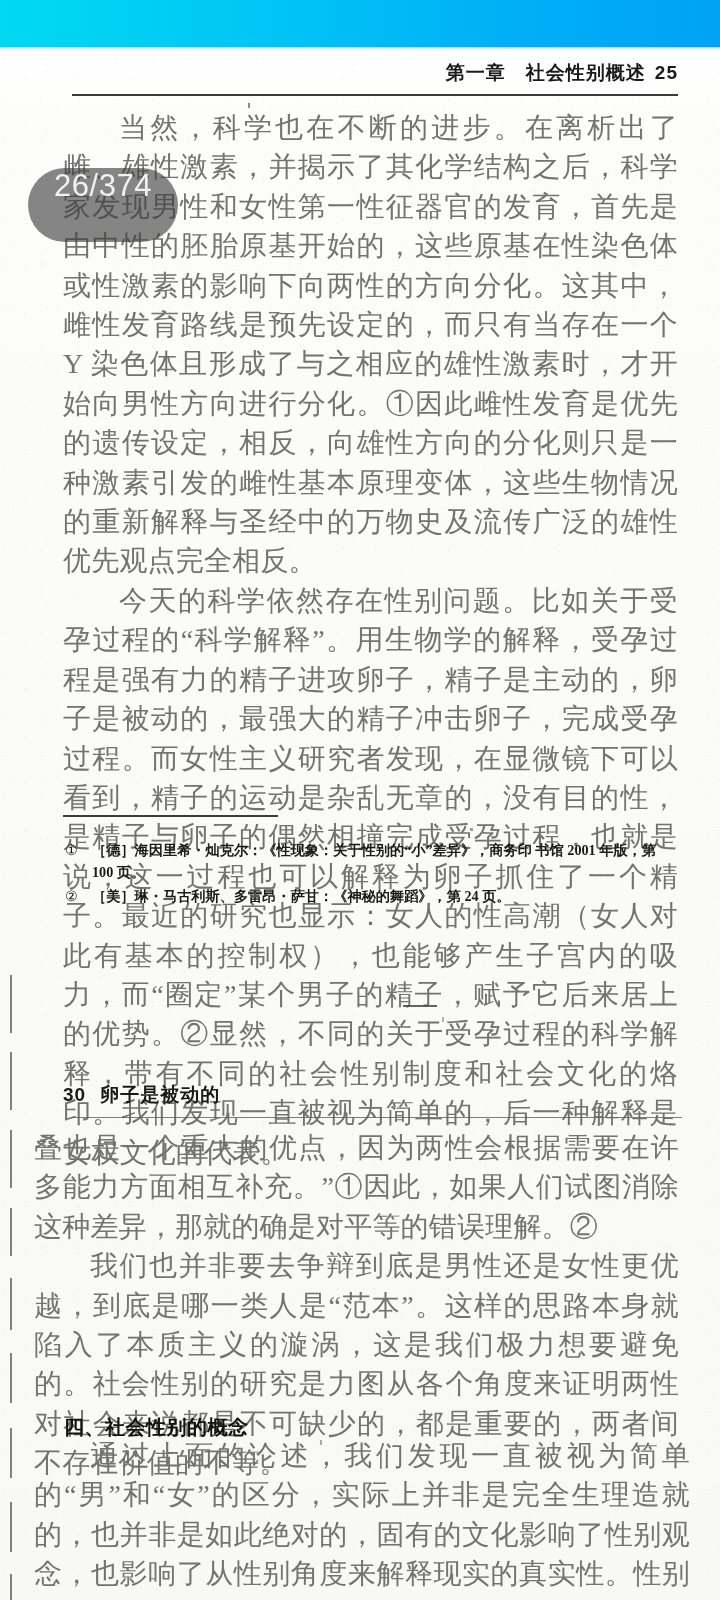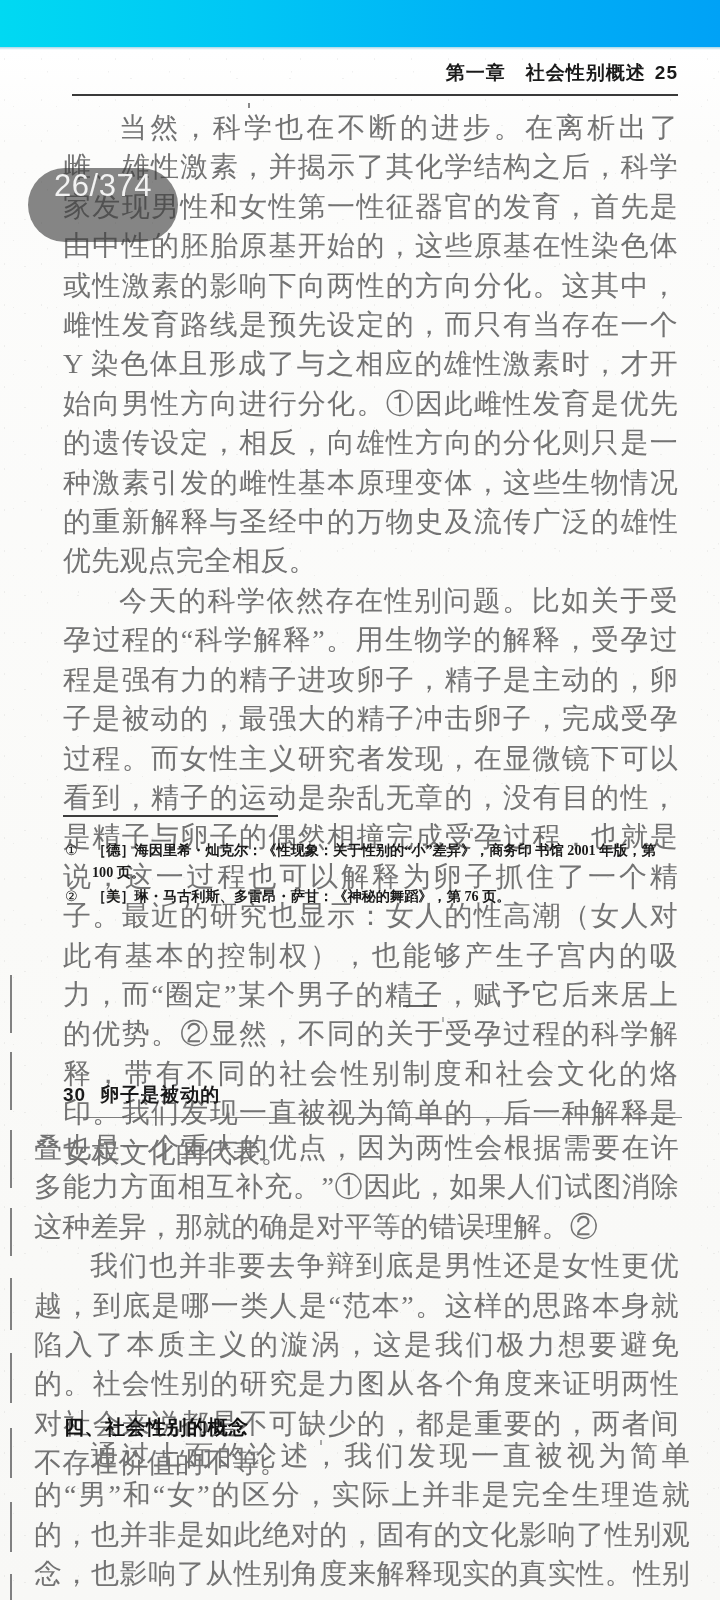--- a/index.html
+++ b/index.html
@@ -200,21 +200,21 @@
       <div class="fn-rule" style="left:63px; width:215px; top:765px;"></div>
       <div class="stray-dot" style="left:470px; top:778px; width:3px; height:3px; background:#9a9a9a;"></div>
 
       <div class="footnotes" style="left:65px; right:48px; top:790px;">
         <div class="fn-item">
           <div class="fn-mark">①</div>
           <div class="fn-text">［德］海因里希・灿克尔：《性现象：关于性别的“小”差异》，商务印 书馆 2001 年版，第 100 页。</div>
         </div>
         <div class="fn-item">
           <div class="fn-mark">②</div>
-          <div class="fn-text">［美］琳・马古利斯、多雷昂・萨甘：《神秘的舞蹈》，第 76 页。</div>
+          <div class="fn-text">［美］琳・马古利斯、多雷昂・萨甘：《神秘的舞蹈》，第 24 页。</div>
         </div>
       </div>
     </div>
 
     <div class="stray-dash" style="left:403px; top:955px;"></div>
     <div class="stray-dot" style="left:442px; top:967px; background:#b5b5b5;"></div>
 
     <div class="page">
 
       <div class="page-header" style="left:63px; top:1032px;">

